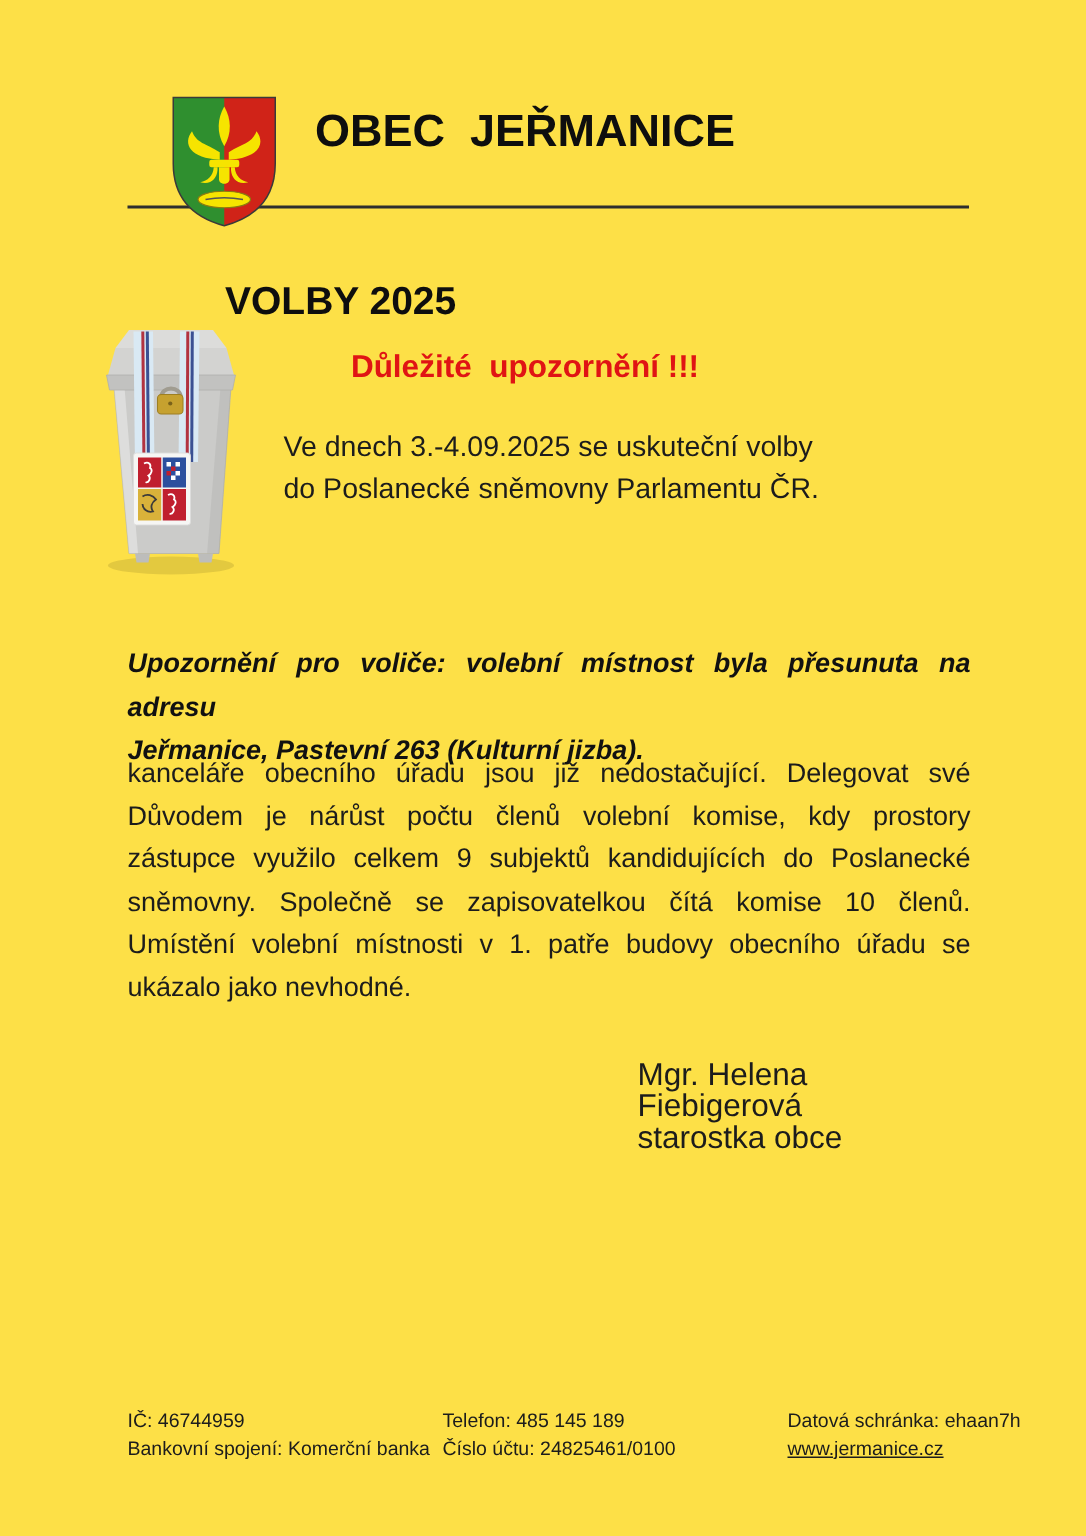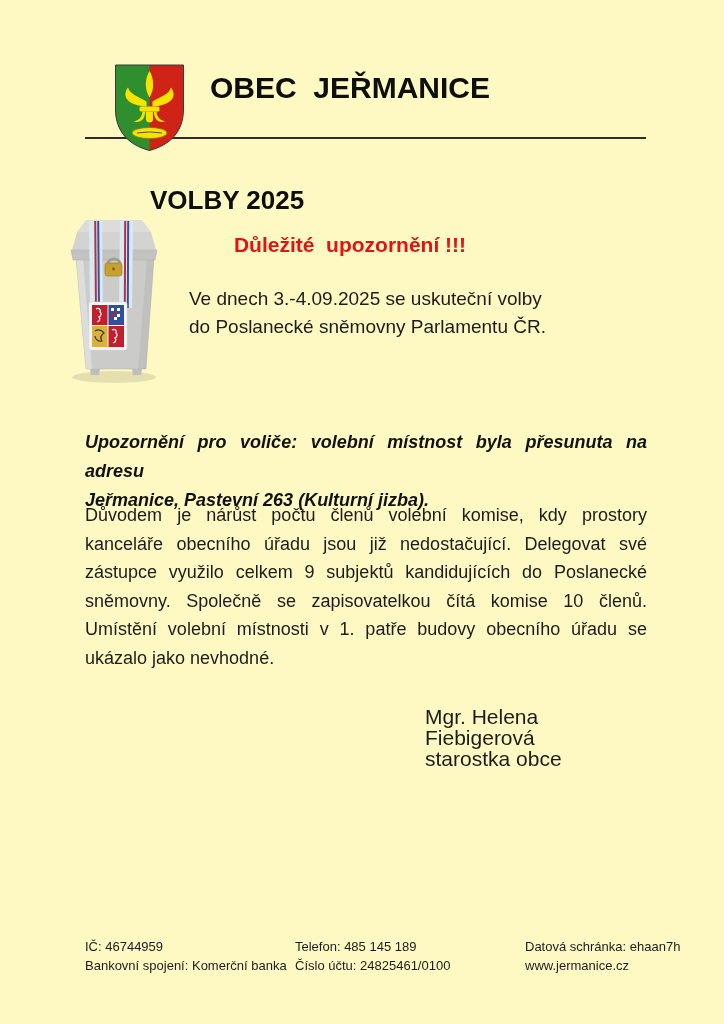--- a/index.html
+++ b/index.html
@@ -1,17 +1,17 @@
 <!DOCTYPE html>
 <html><head>
 <meta charset="utf-8">
 <style>
   html, body { margin:0; padding:0; background:#ffffff; }
   .page {
-    position:relative; width:724px; height:1024px; background:#fef9c3;
+    position:relative; width:724px; height:1024px; background:#fde047;
     font-family:"Liberation Sans", sans-serif; color:#1f1f1f; overflow:hidden;
   }
   .rule { position:absolute; left:85px; top:137px; width:561px; height:2px; background:#2e2e2e; }
   .crest { position:absolute; left:112px; top:62px; width:75px; height:91px; z-index:2; }
   .header-text { position:absolute; left:170px; top:72px; width:360px; text-align:center; }
   .org-name { font-size:30px; font-weight:bold; color:#0e0e0e; white-space:pre-wrap; line-height:32px; }
   .org-address { font-size:14px; margin-top:9px; color:#222; white-space:pre-wrap; }
   .doc-title { position:absolute; left:150px; top:185px; width:400px; 
                font-size:26px; font-weight:bold; color:#0e0e0e; }
   .alert { position:absolute; left:150px; top:233px; width:400px; text-align:center;
@@ -20,21 +20,21 @@
   .intro { position:absolute; left:189px; top:285px; font-size:19px; line-height:28px; color:#1c1c1c; }
   .notice { position:absolute; left:85px; top:428px; width:562px; font-size:18px;
             font-weight:bold; line-height:29px; color:#111;font-style:italic; }
   .body-par { position:absolute; left:85px; top:501px; width:562px; font-size:18px;
               line-height:28.6px; color:#1c1c1c; }
   .stretch { text-align:justify; text-align-last:justify; }
   .signature { position:absolute; left:425px; top:706px; width:210px; text-align:left;
                font-size:21px; line-height:21px; color:#1c1c1c; }
   .fcol { position:absolute; top:938px; font-size:13px; line-height:18.5px; color:#1c1c1c; }
   .fcol1 { left:85px; } .fcol2 { left:295px; } .fcol3 { left:485px;margin-left:40px; }
-  .weblink { color:#1c1c1c; cursor:pointer; }
+  .weblink { color:#1c1c1c; text-decoration:underline; cursor:pointer; }
 </style>
 </head>
 <body>
 
 <div class="page">
 
   <div class="rule"></div>
 
   <svg class="crest" viewBox="0 0 75 91">
     <defs>
@@ -120,22 +120,22 @@
     <div>Ve dnech 3.-4.09.2025 se uskuteční volby</div>
     <div>do Poslanecké sněmovny Parlamentu ČR.</div>
   </div>
 
   <div class="notice">
     <div class="stretch">Upozornění pro voliče: volební místnost byla přesunuta na adresu</div>
     <div>Jeřmanice, Pastevní 263 (Kulturní jizba).</div>
   </div>
 
   <div class="body-par">
+    <div class="stretch">kanceláře obecního úřadu jsou již nedostačující. Delegovat své</div>
     <div class="stretch">Důvodem je nárůst počtu členů volební komise, kdy prostory</div>
-    <div class="stretch">kanceláře obecního úřadu jsou již nedostačující. Delegovat své</div>
     <div class="stretch">zástupce využilo celkem 9 subjektů kandidujících do Poslanecké</div>
     <div class="stretch">sněmovny. Společně se zapisovatelkou čítá komise 10 členů.</div>
     <div class="stretch">Umístění volební místnosti v 1. patře budovy obecního úřadu se</div>
     <div>ukázalo jako nevhodné.</div>
   </div>
 
   <div class="signature">
     <div>Mgr. Helena Fiebigerová</div>
     <div>starostka obce</div>
   </div>

